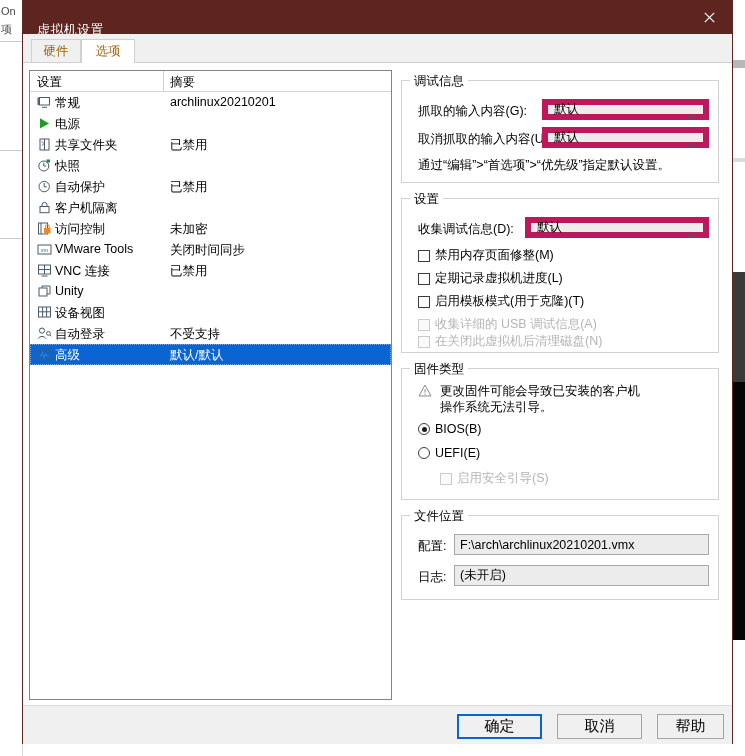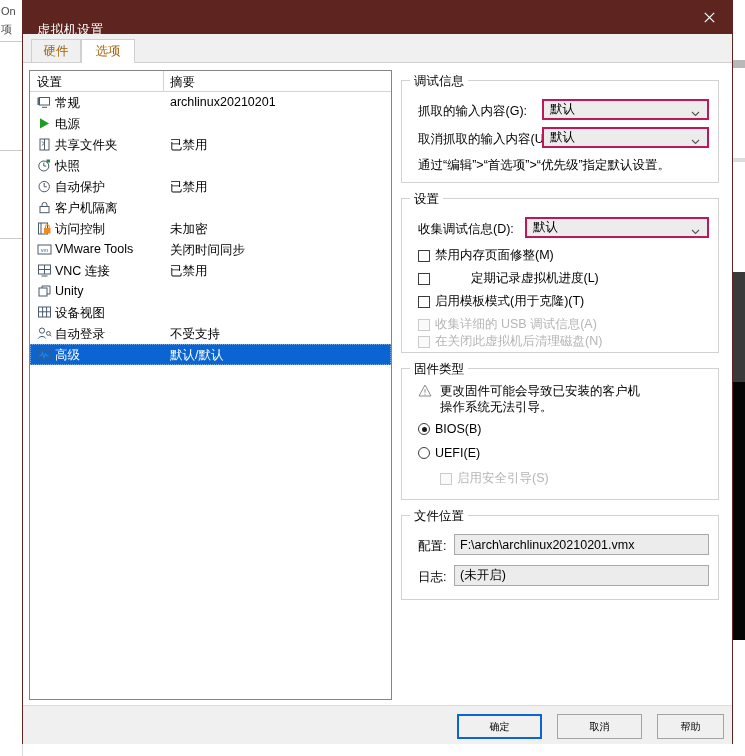--- a/index.html
+++ b/index.html
@@ -178,21 +178,21 @@
   .fieldlabel {
     position: absolute;
     font-size: 12.5px; color: #000000;
     white-space: nowrap;
   }
 
   .combo {
     position: absolute;
     height: 21px;
     box-sizing: border-box;
-    border: 2px solid #be185d;
+    border: 6px solid #be185d;
     background: #ececec;
     display: flex; align-items: center;
     font-size: 12.5px; color: #000000;
   }
   .combo .val { padding-left: 6px; }
   .combo .arw {
     position: absolute; right: 7px; top: 6px;
     width: 9px; height: 9px;
   }
 
@@ -268,21 +268,21 @@
     background: #f0f0f0;
     border-top: 1px solid #dcdcdc;
   }
   .btn {
     position: absolute; top: 8px;
     height: 25px;
     box-sizing: border-box;
     border: 1px solid #a4a4a4;
     background: #f0f0f0;
     display: flex; align-items: center; justify-content: center;
-    font-size: 10px; color: #000000;
+    font-size: 15px; color: #000000;
   }
   .btn.default {
     border: 2px solid #0a64d2;
   }
   #btn-ok     { left: 434px; width: 85px; }
   #btn-cancel { left: 534px; width: 85px; }
   #btn-help   { left: 634px; width: 67px; }
 </style>
 </head>
 <body>
@@ -486,21 +486,21 @@
             <svg width="9" height="9" viewBox="0 0 9 9">
                 <path d="M1 3 L4.5 6.5 L8 3" stroke="#555" stroke-width="1.1" fill="none"></path>
               </svg>
           </span>
         </div>
 
         <div class="chk" style="left:16px; top:48px;">
           <span class="box"></span>
           <span>禁用内存页面修整(M)</span>
         </div>
-        <div class="chk" style="left:16px; top:71px;gap:36px;">
+        <div class="chk" style="left:16px; top:71px;">
           <span class="box"></span>
           <span>定期记录虚拟机进度(L)</span>
         </div>
         <div class="chk" style="left:16px; top:94px;">
           <span class="box"></span>
           <span>启用模板模式(用于克隆)(T)</span>
         </div>
         <div class="chk disabled" style="left:16px; top:117px;">
           <span class="box"></span>
           <span>收集详细的 USB 调试信息(A)</span>

